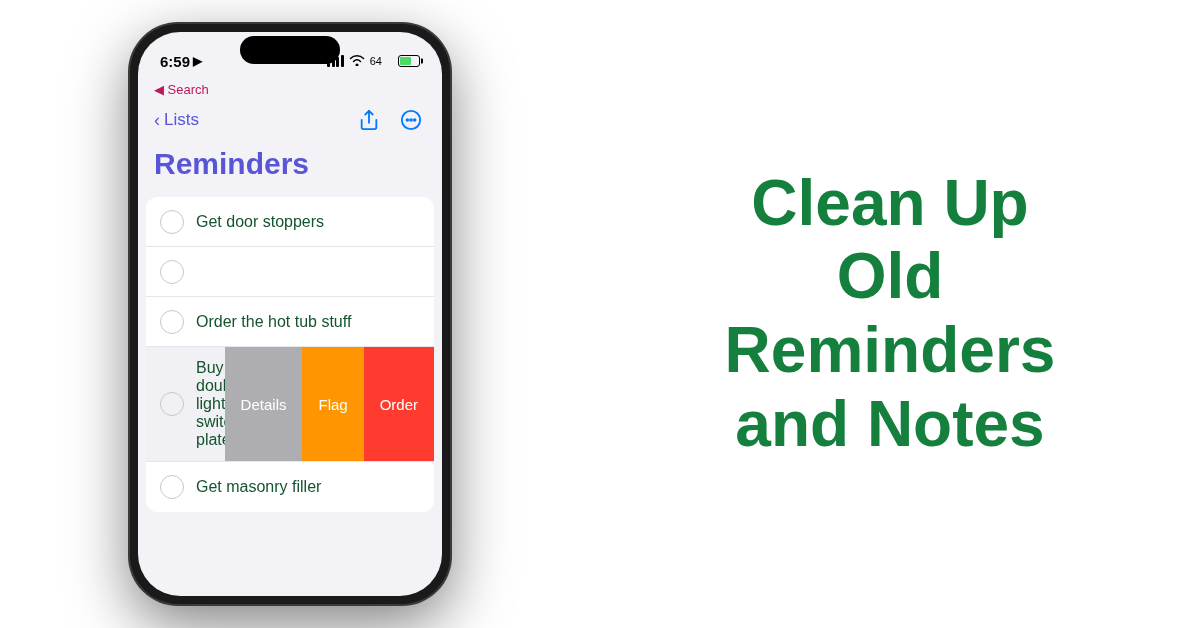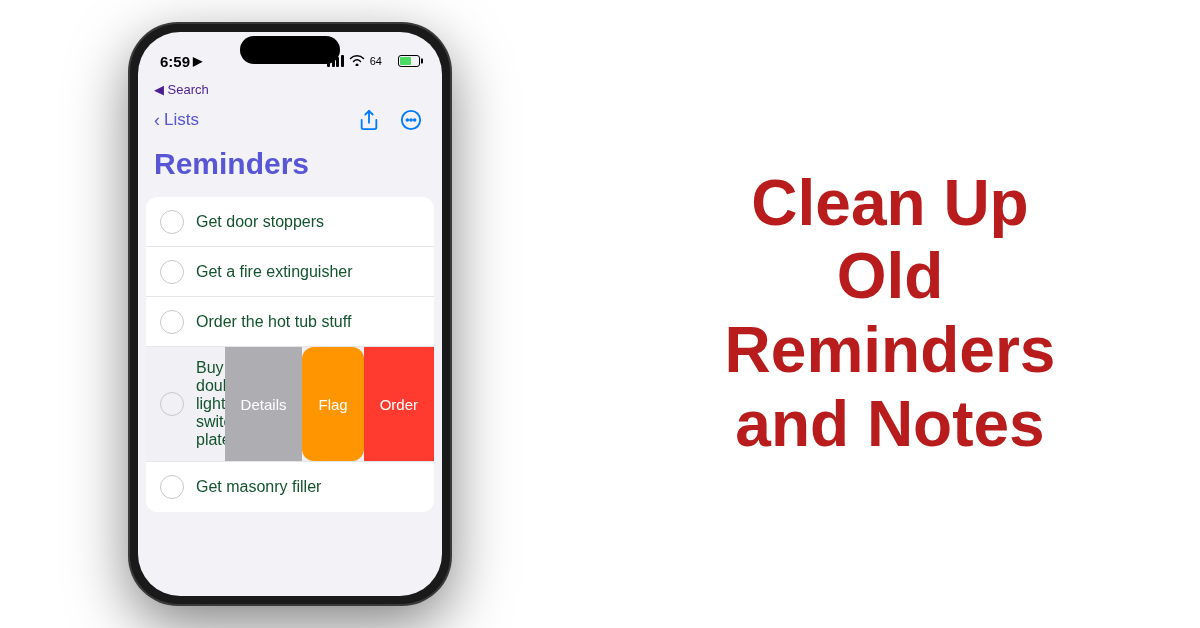--- a/index.html
+++ b/index.html
@@ -136,21 +136,21 @@
       width: 60%;
       height: 100%;
       background: #4cd964;
       border-radius: 1px;
     }
 
     
     .nav-back {
       padding: 2px 16px;
       font-size: 13px;
-      color: #4c1d95;
+      color: #be185d;
     }
 
     
     .top-bar {
       display: flex;
       align-items: center;
       justify-content: space-between;
       padding: 6px 16px 8px;
     }
 
@@ -253,40 +253,39 @@
       color: #fff;
       cursor: pointer;
     }
 
     .btn-details {
       background: #aeaeb2;
     }
 
     .btn-flag {
       background: #ff9500;
-      border-radius: 12px;
     }
 
     .btn-delete {
       background: #ff3b30;
     }
 
     
     .text-section {
       flex: 1;
       display: flex;
       align-items: center;
       justify-content: center;
       padding: 40px;
     }
 
     .headline-text {
       font-size: 64px;
       font-weight: 900;
-      color: #b91c1c;
+      color: #15803d;
       text-align: center;
       line-height: 1.15;
     }
 
     
     .icon-svg {
       width: 22px;
       height: 22px;
       color: #007aff;
     }
@@ -359,21 +358,20 @@
 
       <div class="reminder-list">
 
         <div class="reminder-item">
           <div class="reminder-circle"></div>
           <span class="reminder-text">Get door stoppers</span>
         </div>
 
         <div class="reminder-item">
           <div class="reminder-circle"></div>
-          <span class="reminder-text">Get a fire extinguisher</span>
         </div>
 
         <div class="reminder-item">
           <div class="reminder-circle"></div>
           <span class="reminder-text">Order the hot tub stuff</span>
         </div>
 
         <div class="reminder-item highlighted" style="padding-right: 160px;">
           <div class="reminder-circle"></div>
           <span class="reminder-text">Buy double light switch plates</span>

